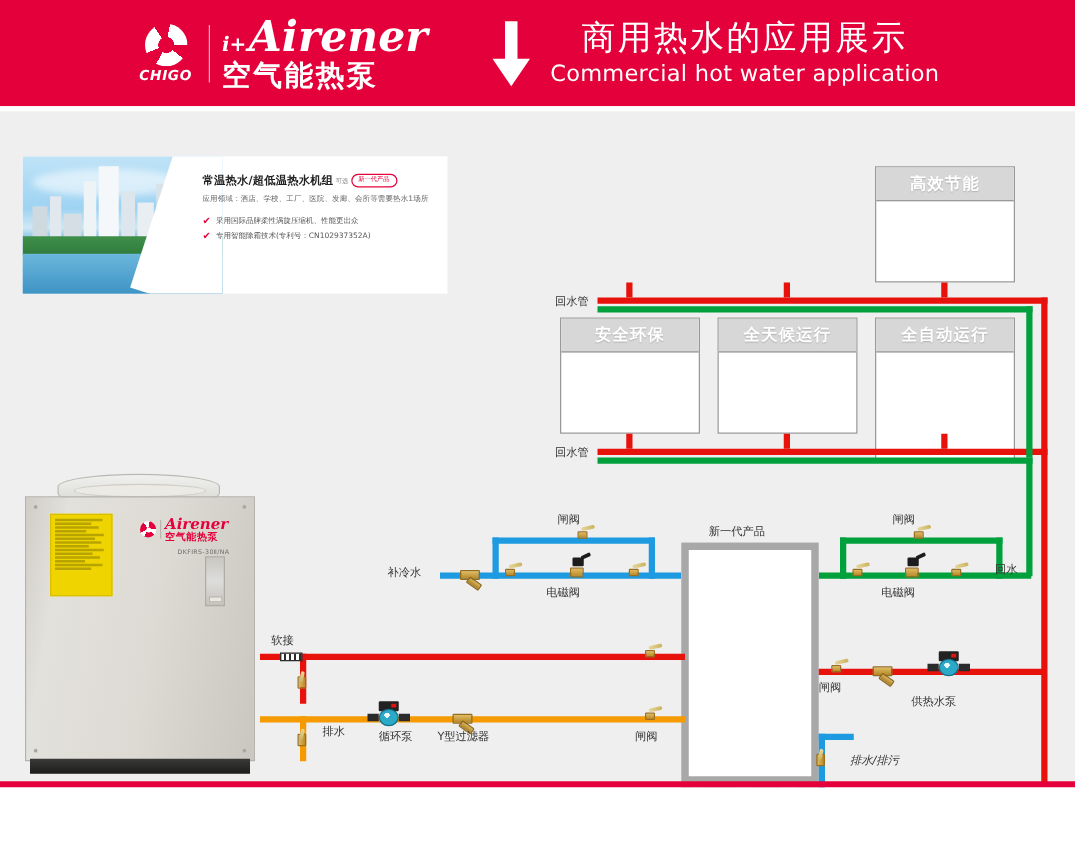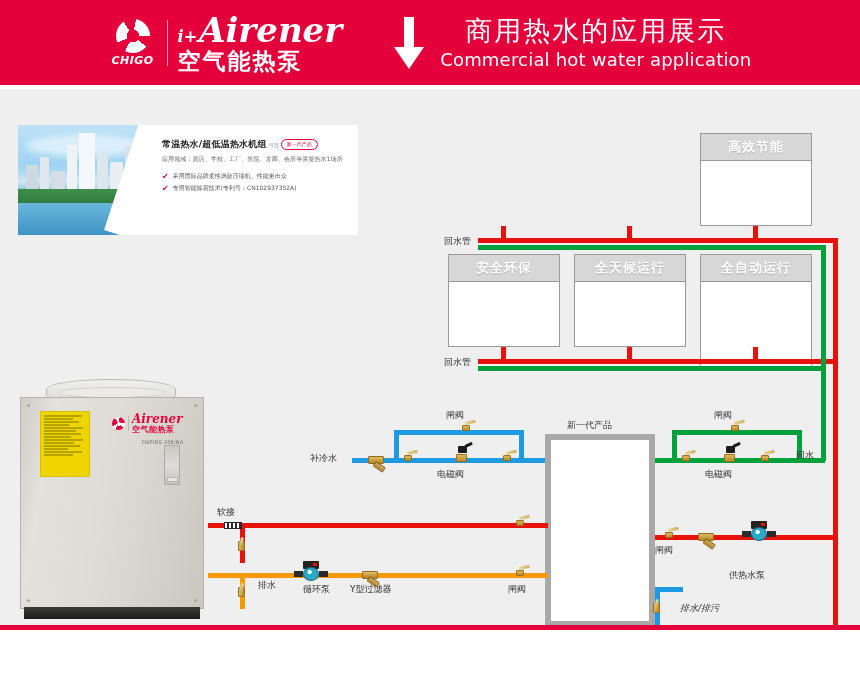--- a/index.html
+++ b/index.html
@@ -488,21 +488,21 @@
       <div class="yleg"></div>
   </div>
   <div class="pump" style="left:742px;top:432px;">
     <div class="pbox"></div>
       <div class="pred"></div>
       <div class="pflg l"></div>
       <div class="pflg r"></div>
       <div class="pcirc"></div>
   </div>
   <div class="plabel" style="left:655px;top:455px;">闸阀</div>
-  <div class="plabel" style="left:729px;top:480px;">供热水泵</div>
+  <div class="plabel" style="left:729px;top:466px;">供热水泵</div>
 
   <div class="pipe orange" style="left:208px;top:484px;width:340px;height:5px;"></div>
   <div class="pipe orange" style="left:240px;top:484px;width:5px;height:36px;"></div>
   <div class="elbowvalve" style="left:237px;top:494px;">
       <div class="eb"></div>
       <div class="eh"></div>
     </div>
   <div class="plabel" style="left:258px;top:490px;text-align:center;">排水</div>
 
   <div class="pump" style="left:294px;top:472px;">

